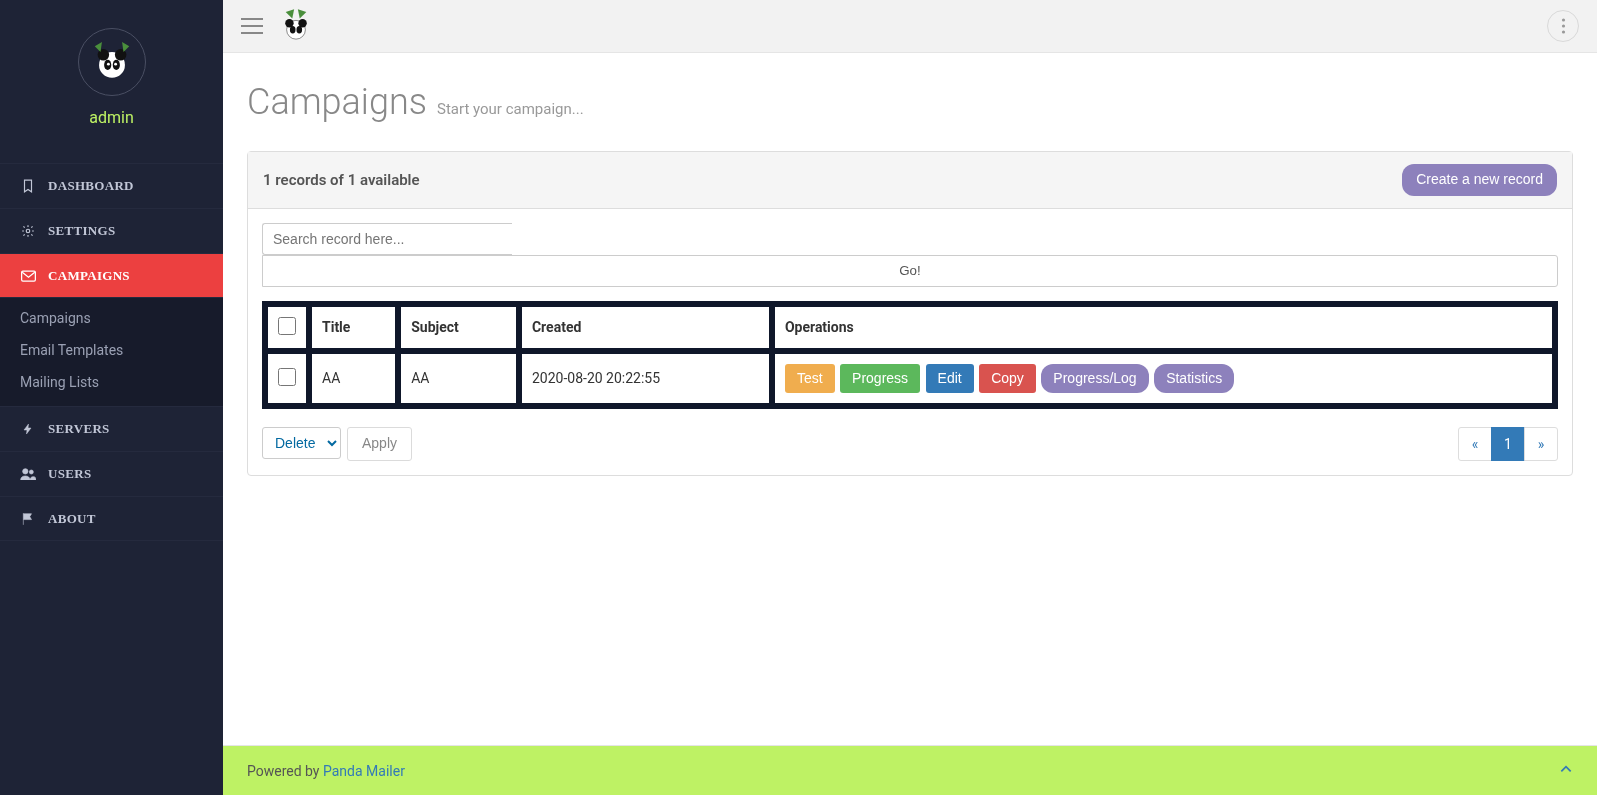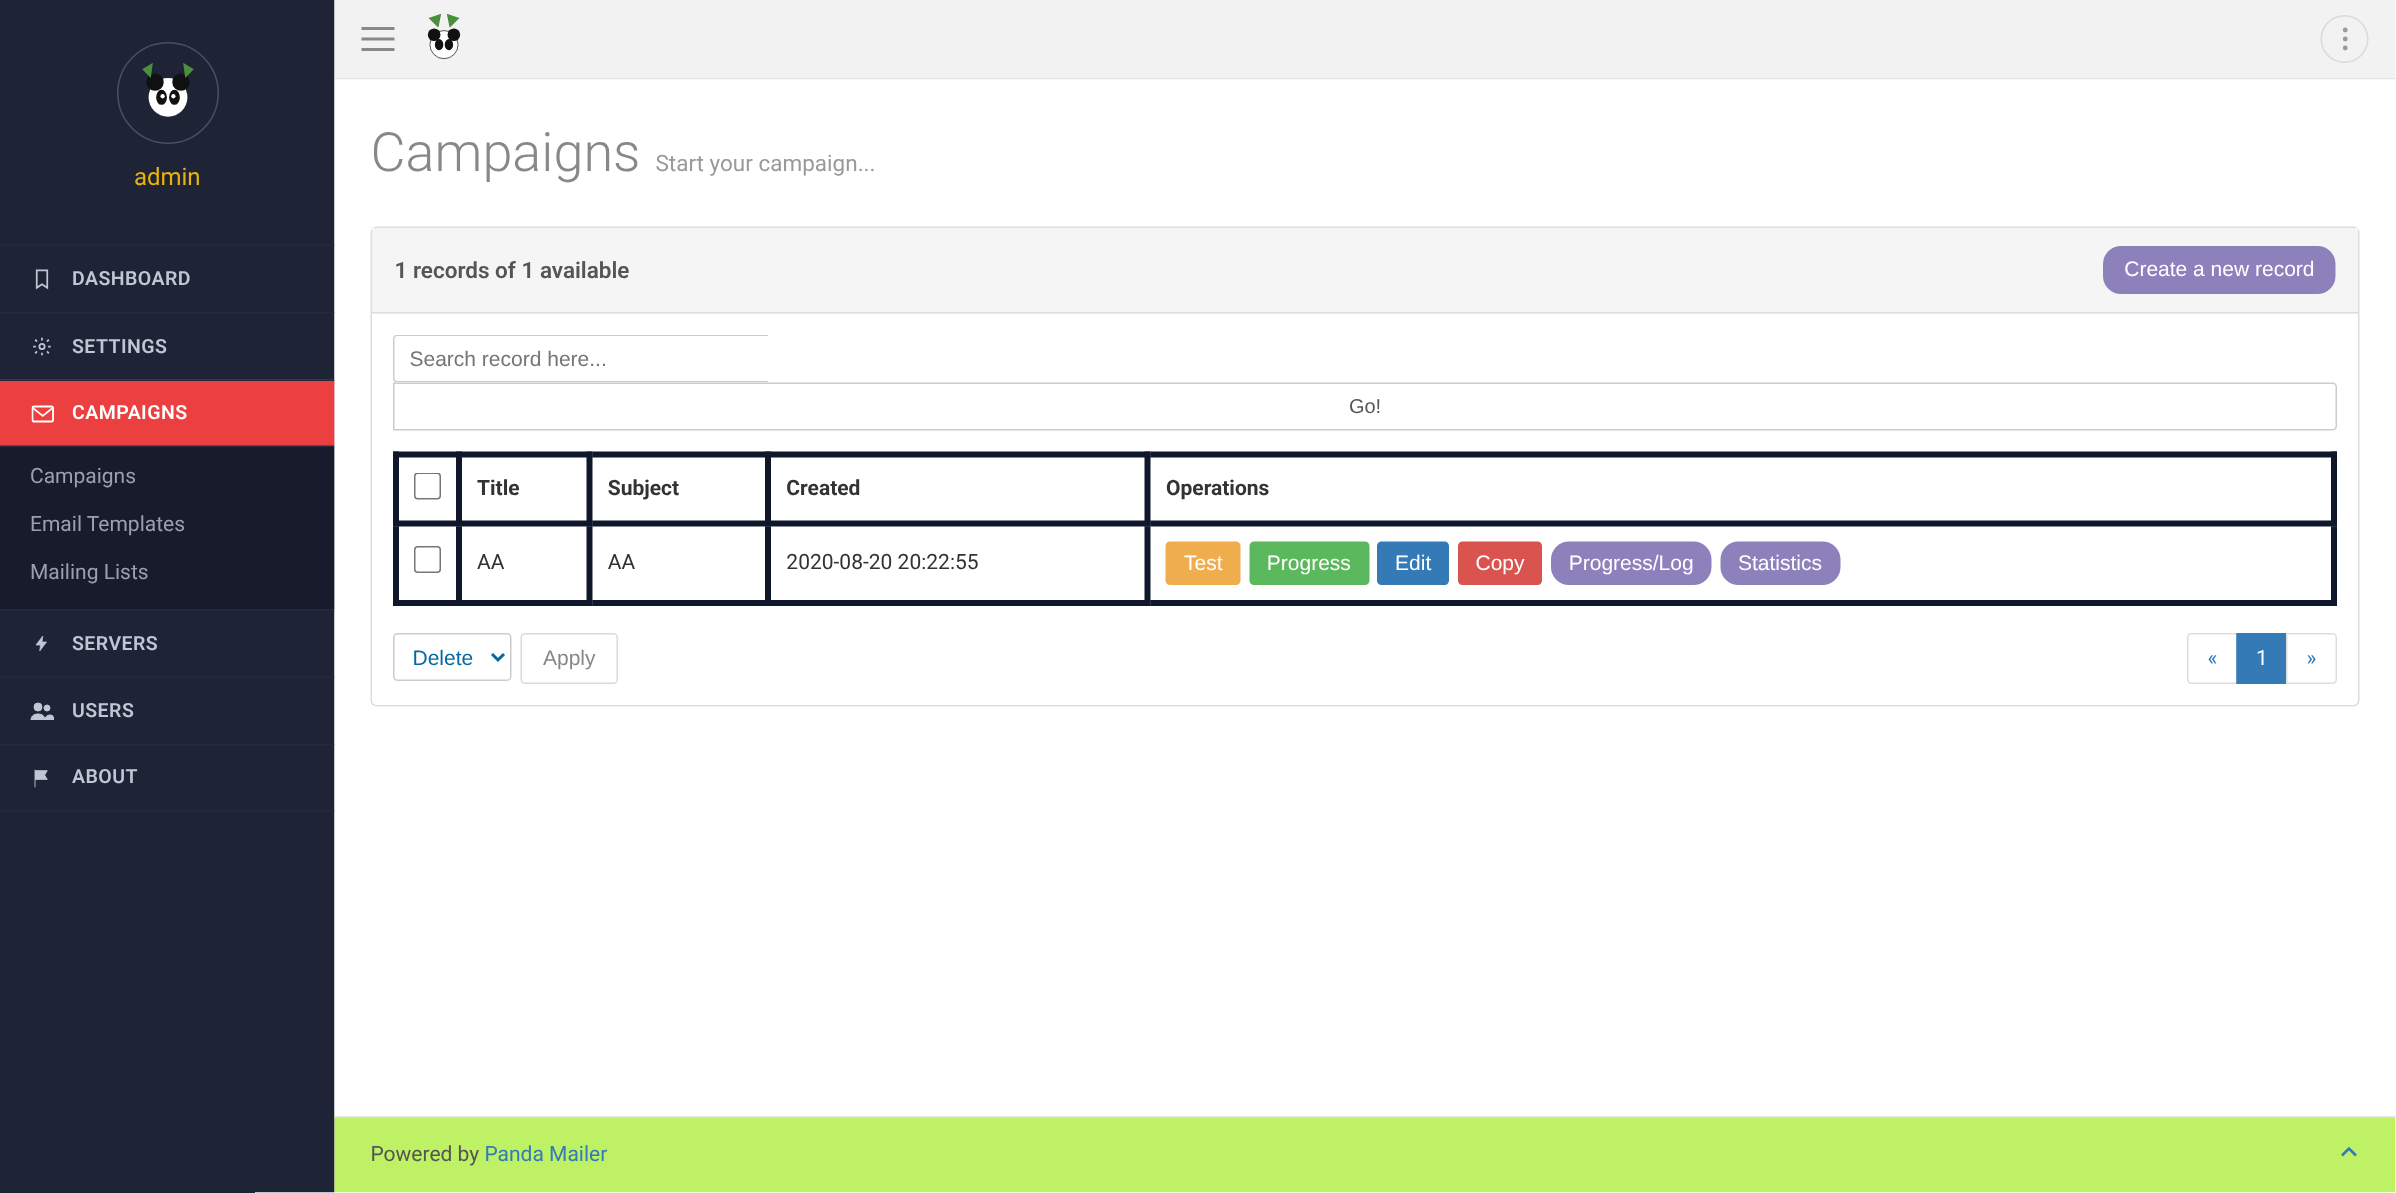--- a/index.html
+++ b/index.html
@@ -31,26 +31,26 @@
     border: 1px solid #4a4f63;
     border-radius: 50%;
     margin: 0 auto 12px auto;
     display: flex;
     align-items: center;
     justify-content: center;
     background: #1e2336;
   }
   .avatar-circle svg { width: 46px; height: 46px; }
   .username {
-    color: #eab308;
+    color: #bef264;
     font-size: 16px;
     font-weight: 400;
   }
 
-  .nav { list-style: none; margin-top: 18px; }
+  .nav { list-style: none; margin-top: 18px; font-family: Liberation Serif, serif; }
   .nav-item {
     display: flex;
     align-items: center;
     gap: 12px;
     padding: 0 20px;
     height: 45px;
     font-size: 13px;
     font-weight: 600;
     letter-spacing: .3px;
     color: #c1c6d6;
@@ -194,21 +194,21 @@
     color: #555;
     cursor: pointer;
   }
 
   table.data {
     width: 100%;
     border-collapse: collapse;
     border: 1px solid #ddd;
   }
   table.data th, table.data td {
-    border: 4px solid #0f172a;
+    border: 6px solid #0f172a;
     padding: 10px 10px;
     text-align: left;
     vertical-align: middle;
     font-size: 14px;
   }
   table.data th { font-weight: 700; color: #333; background: #fff; }
   table.data th.check-col, table.data td.check-col { width: 40px; text-align: center; }
   input[type="checkbox"].chk {
     width: 18px; height: 18px; cursor:pointer;
   }

